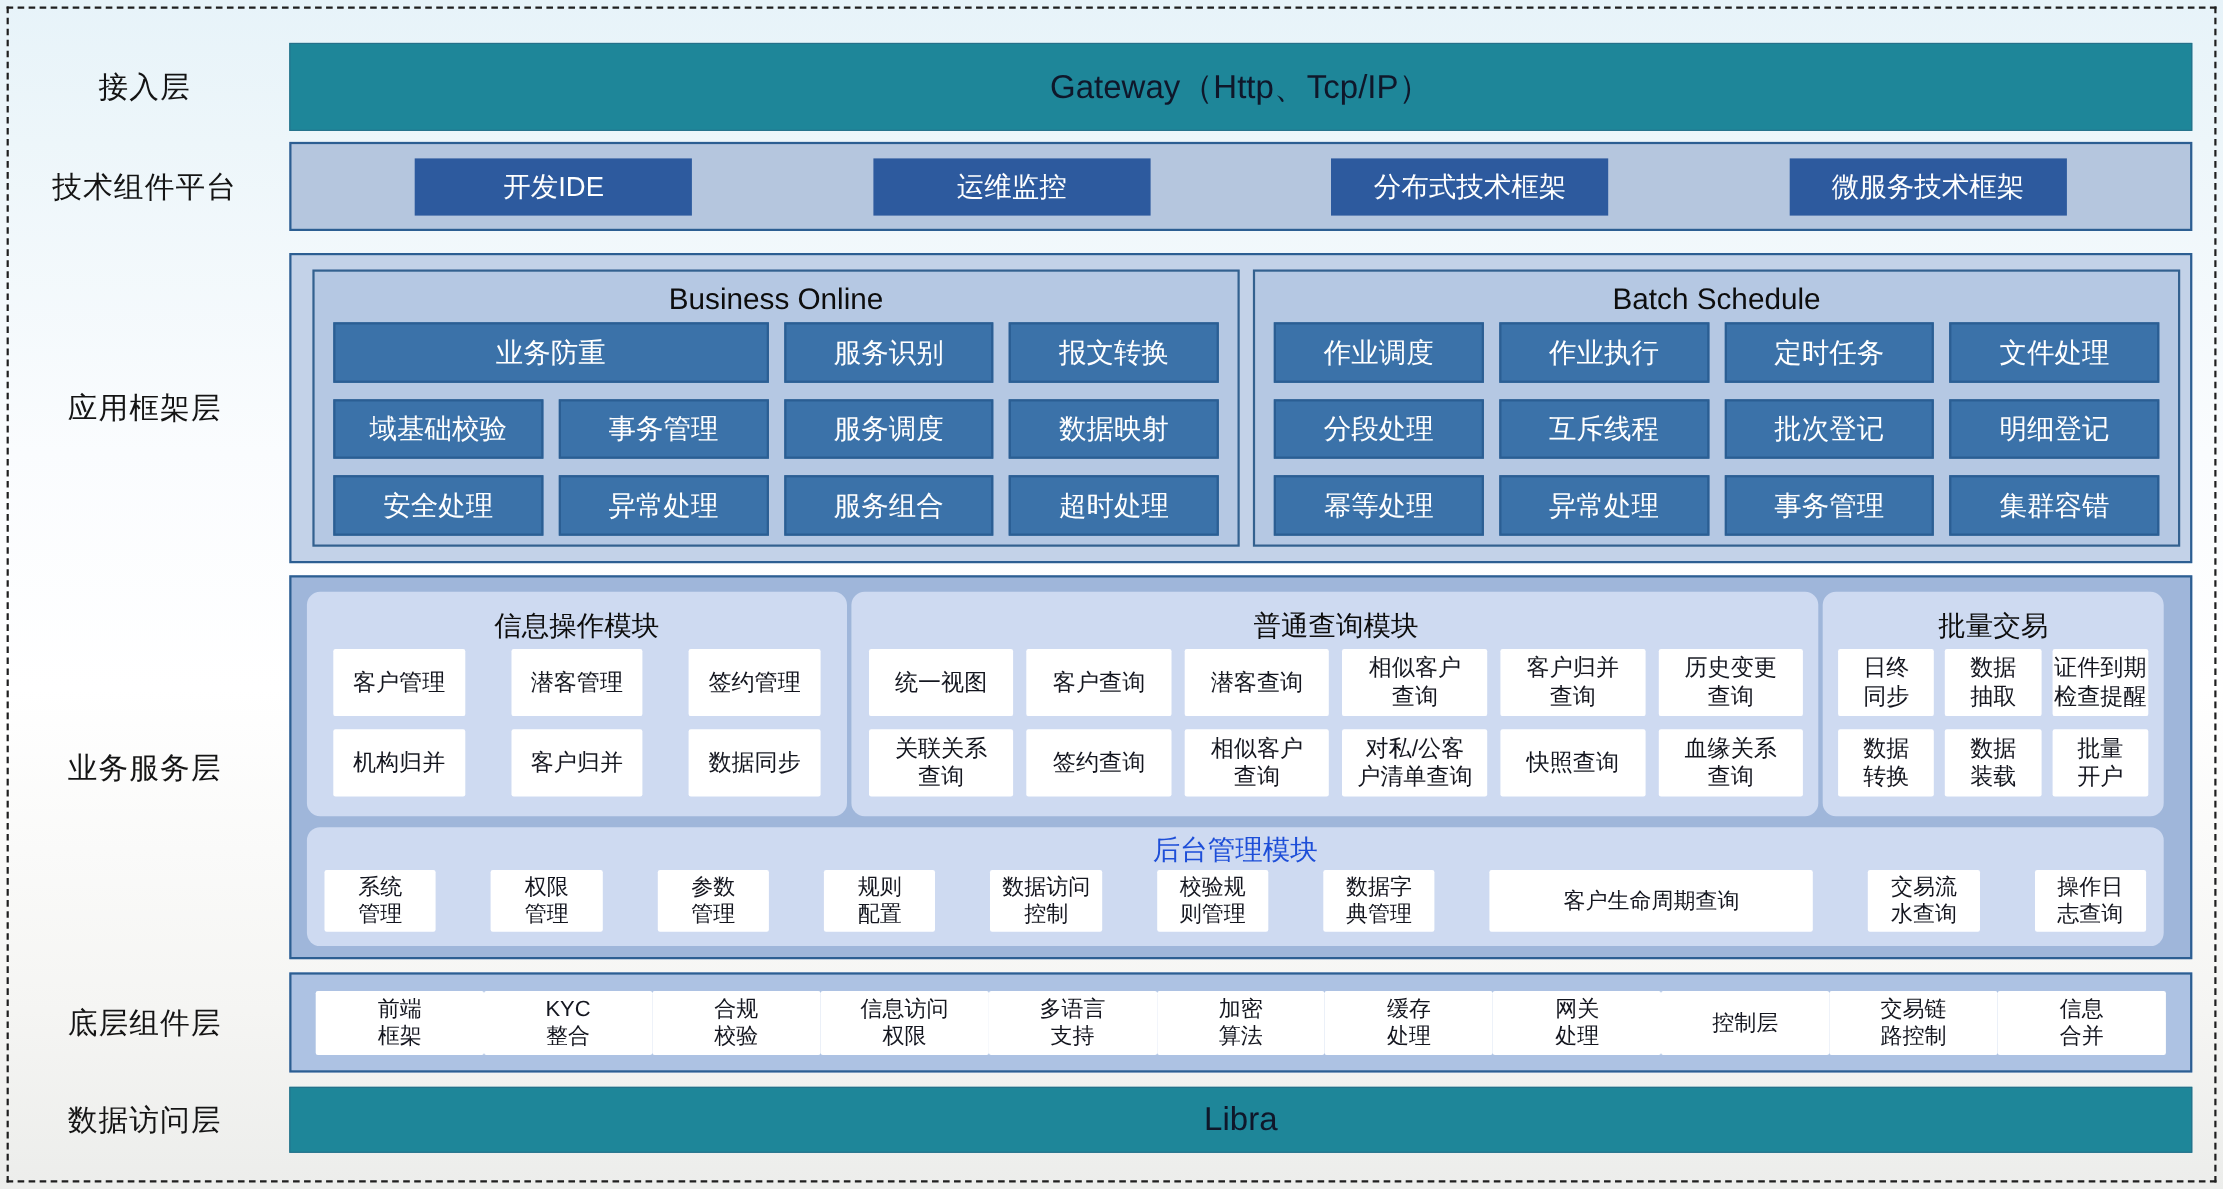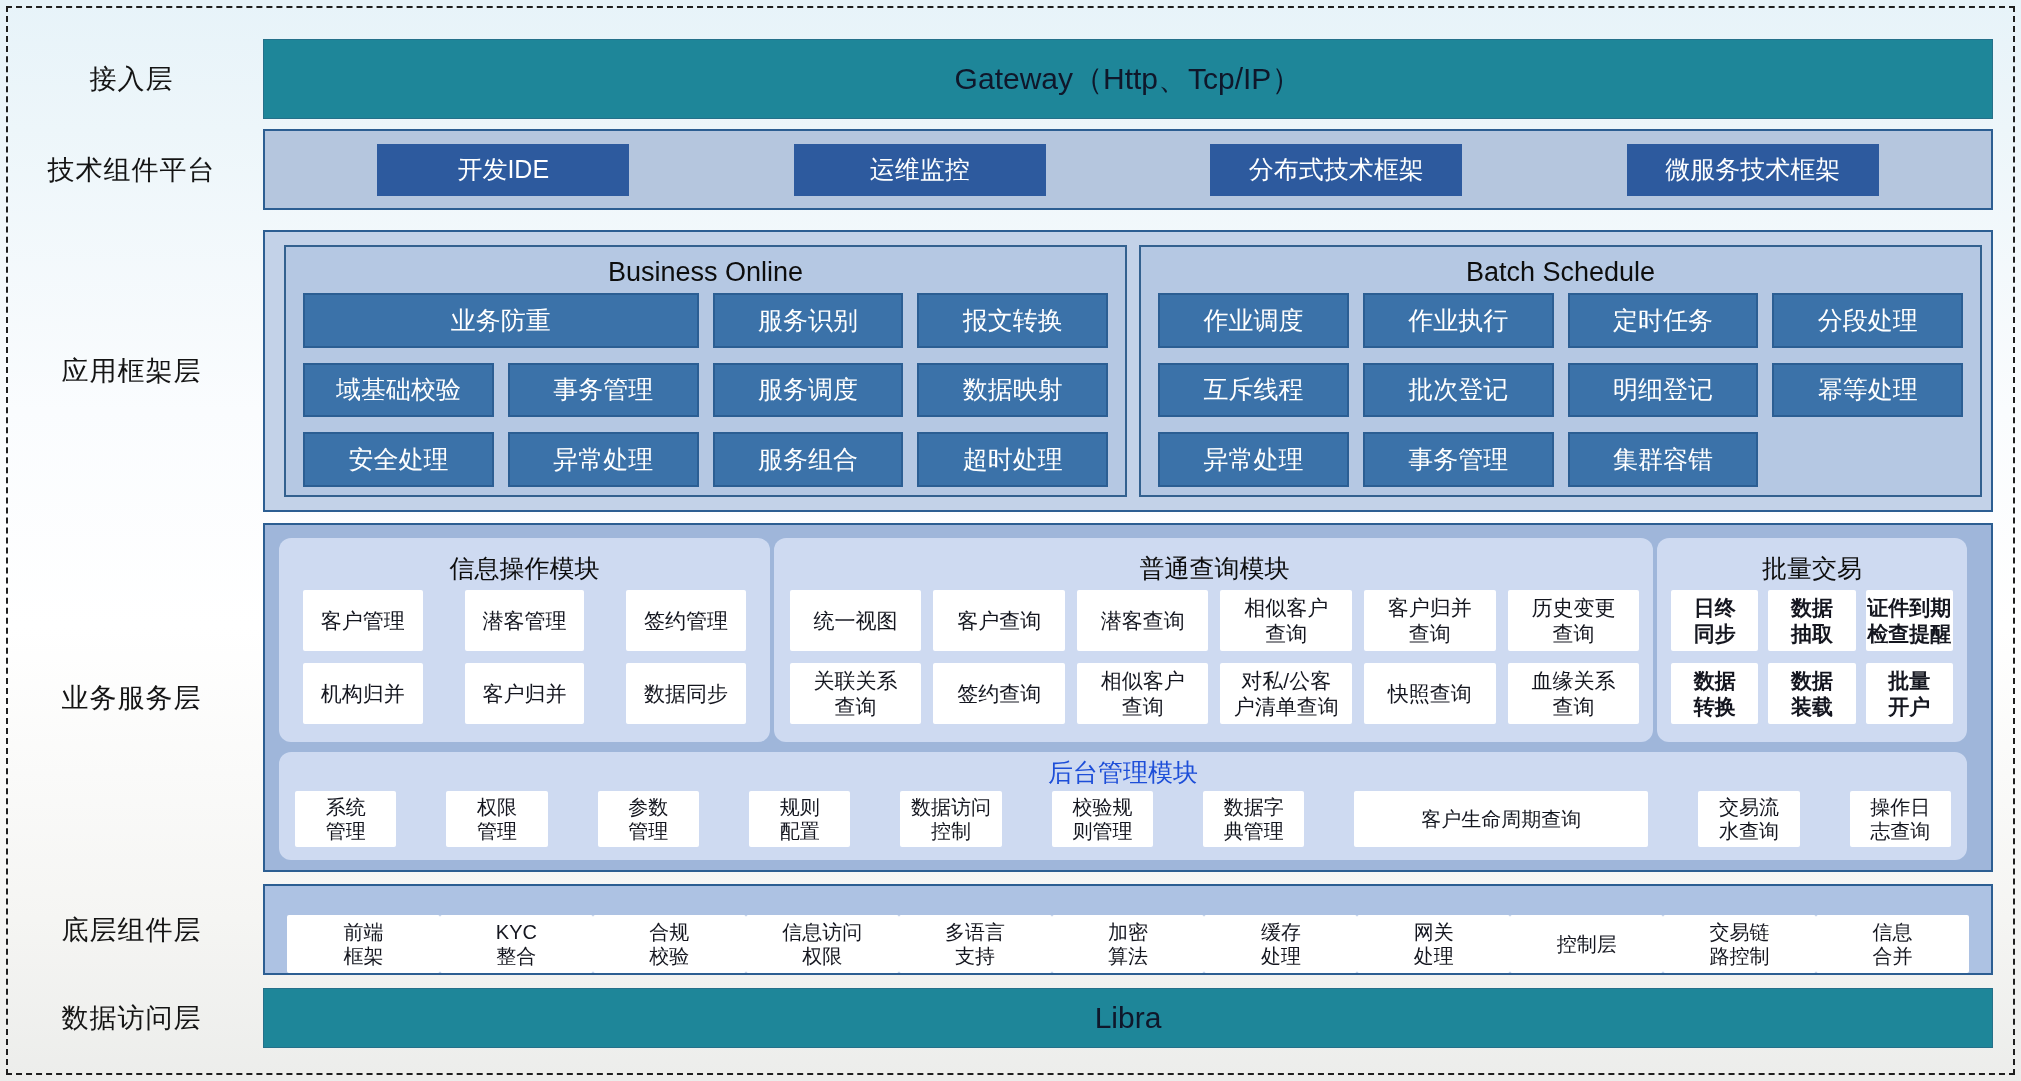--- a/index.html
+++ b/index.html
@@ -91,21 +91,21 @@
   }
   .admin-title { height: 36px; display: flex; align-items: center; justify-content: center;
     font-size: 25px; color: #1d4ed8; }
   .admin-row { flex: 1; display: flex; gap: 50px; align-items: center; }
   .admin-row .wbox { flex: 1 1 0; height: 56px; font-size: 20px; }
   .admin-row .wbox.wide { flex: 2.9 1 0; }
 
   
   .base-container {
     height: 100%; background: #adc2e3; border: 2px solid #2c5e92;
-    display: flex; align-items: flex-end; padding: 0 22px;
+    display: flex; align-items: center; padding: 0 22px;
   }
   .base-container .wbox { flex: 1 1 0; height: 58px; font-size: 20px; }
 </style>
 </head>
 <body>
 
 <div class="page">
   <div class="frame"></div>
   <div class="layout">
 
@@ -147,20 +147,21 @@
                 <div class="btn steel">服务组合</div>
                 <div class="btn steel">超时处理</div>
               </div>
             </div>
             <div class="fw-panel">
               <div class="fw-title">Batch Schedule</div>
               <div class="fw-grid">
                 <div class="btn steel">作业调度</div>
                 <div class="btn steel">作业执行</div>
                 <div class="btn steel">定时任务</div>
+                <div class="btn steel">文件处理</div>
                 <div class="btn steel">分段处理</div>
                 <div class="btn steel">互斥线程</div>
                 <div class="btn steel">批次登记</div>
                 <div class="btn steel">明细登记</div>
                 <div class="btn steel">幂等处理</div>
                 <div class="btn steel">异常处理</div>
                 <div class="btn steel">事务管理</div>
                 <div class="btn steel">集群容错</div>
               </div>
             </div>
@@ -203,21 +204,21 @@
 查询</div>
                   <div class="wbox">对私/公客
 户清单查询</div>
                   <div class="wbox">快照查询</div>
                   <div class="wbox">血缘关系
 查询</div>
                 </div>
               </div>
               <div class="module">
                 <div class="module-title">批量交易</div>
-                <div class="module-grid" style="grid-template-columns: repeat(3, 1fr); font-weight: bold;">
+                <div class="module-grid" style="grid-template-columns: repeat(3, 1fr);">
                   <div class="wbox">日终
 同步</div>
                   <div class="wbox">数据
 抽取</div>
                   <div class="wbox">证件到期
 检查提醒</div>
                   <div class="wbox">数据
 转换</div>
                   <div class="wbox">数据
 装载</div>

